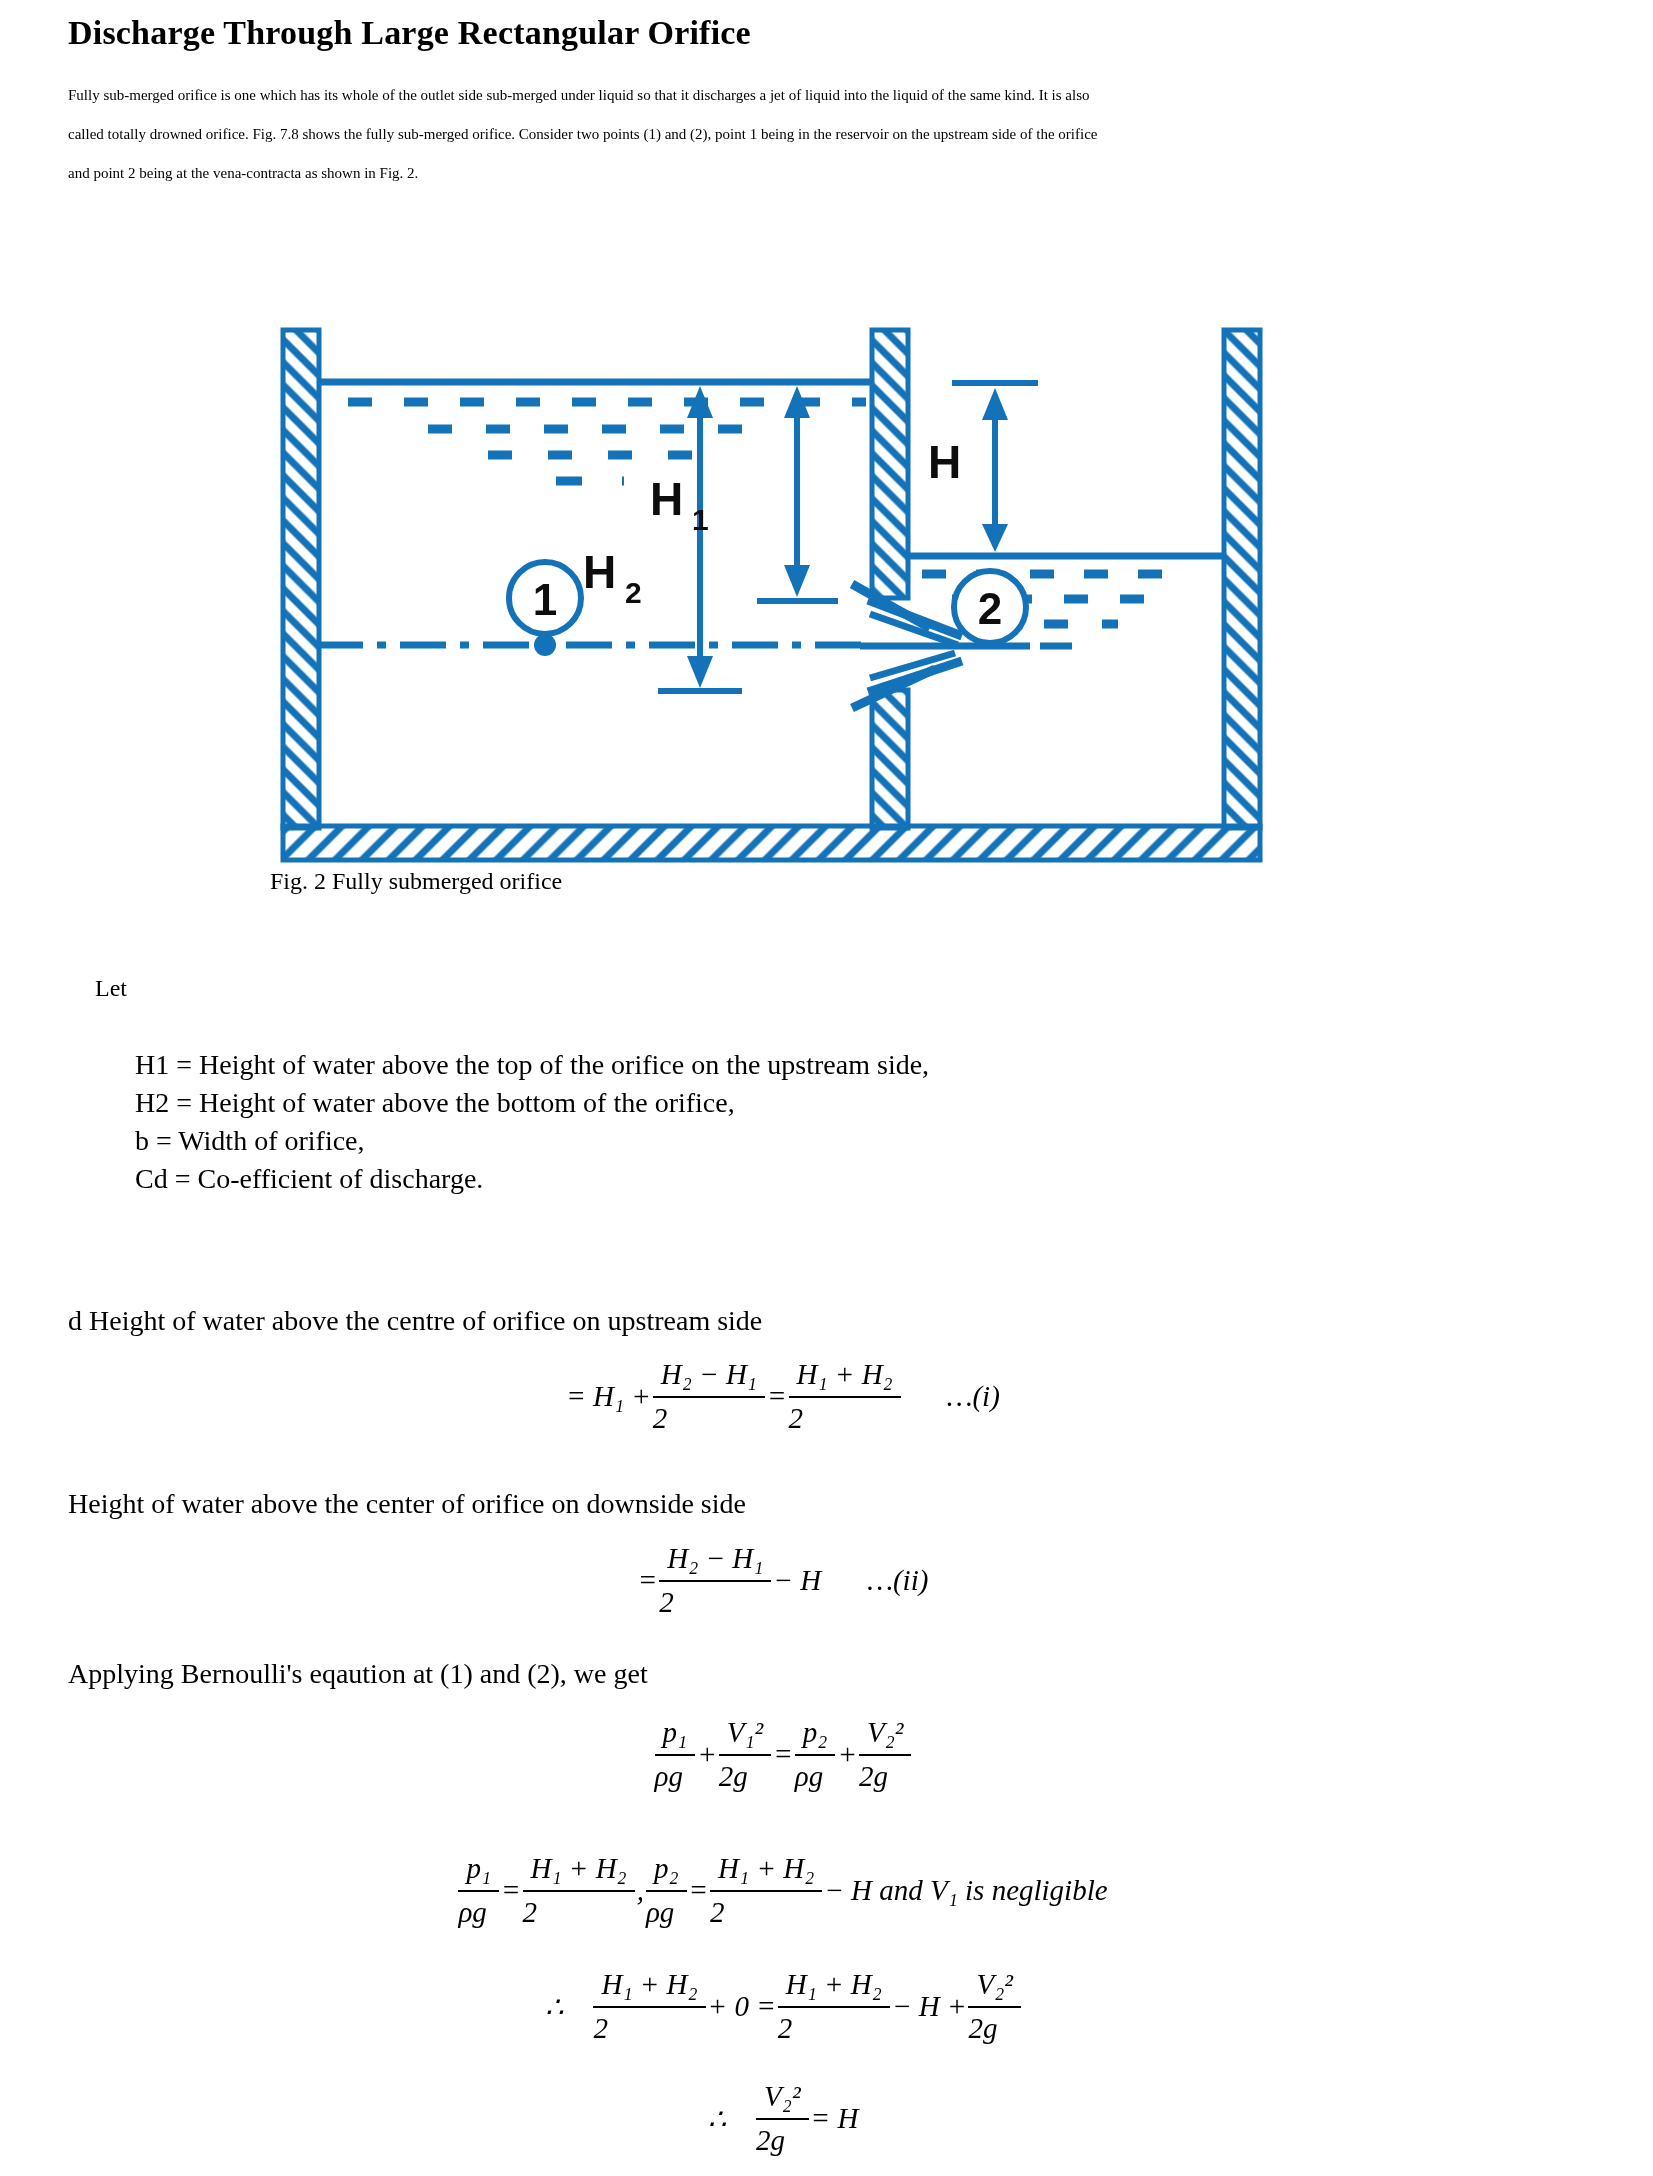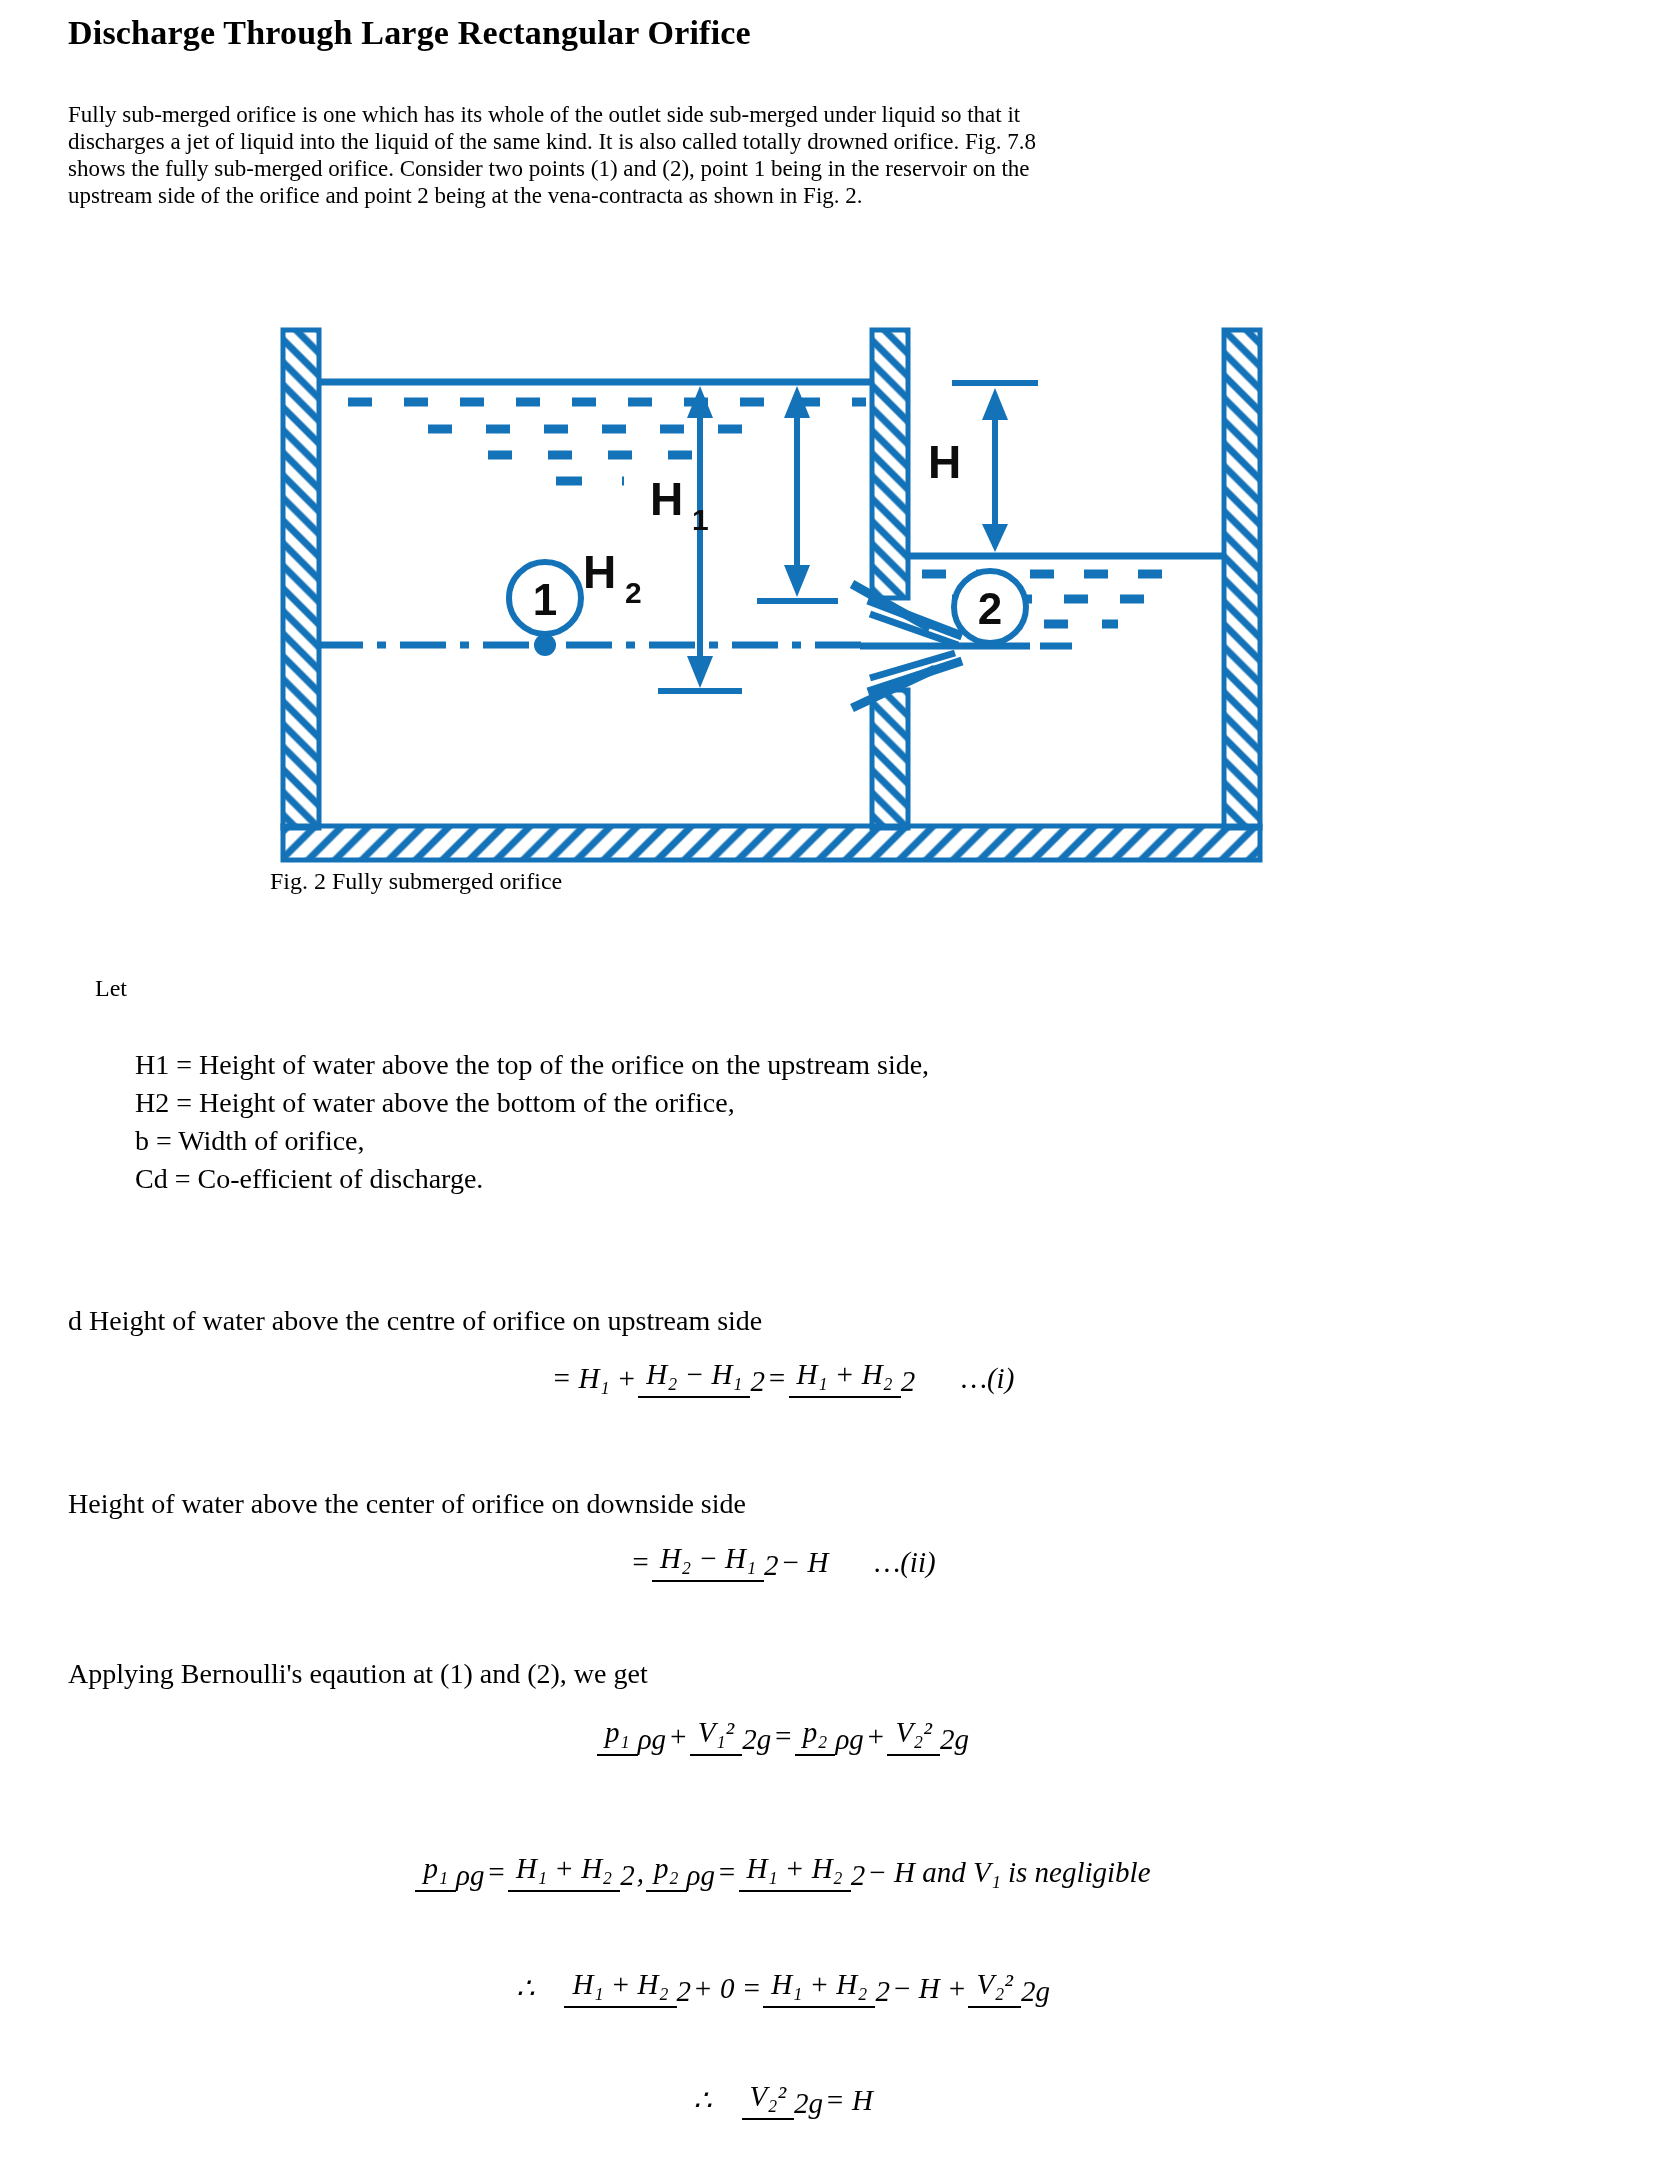--- a/index.html
+++ b/index.html
@@ -4,21 +4,21 @@
 <style>
   :root{
     --fig-line:#1372b8;
     --fig-label:#0d0d0d;
   }
   *{margin:0;padding:0;box-sizing:border-box;}
   body{background:#ffffff;font-family:"Liberation Serif","DejaVu Serif",serif;color:#000;}
   .page{position:relative;width:1653px;height:2176px;background:#fff;overflow:hidden;}
 
   .title{position:absolute;left:68px;top:14px;font-size:34px;font-weight:bold;letter-spacing:.2px;}
-  .intro{position:absolute;left:68px;top:101px;width:1030px;font-size:23px;line-height:27px;}
+  .intro{position:absolute;left:68px;top:76px;width:1030px;font-size:15px;line-height:39px;}
 
   .figure-svg{position:absolute;left:270px;top:320px;}
   .fig-caption{position:absolute;left:270px;top:868px;width:1000px;text-align:left;font-size:24px;}
 
   .let-lead{position:absolute;left:95px;top:975px;font-size:24px;}
   .defs{position:absolute;left:135px;top:1046px;font-size:28px;line-height:38px;}
 
   .section-line{position:absolute;left:68px;font-size:28px;}
   .sec-upstream{top:1305px;}
   .sec-downstream{top:1488px;text-align:right;}
@@ -27,21 +27,21 @@
   .equation{position:absolute;left:68px;width:1430px;display:flex;justify-content:center;align-items:center;gap:2px;font-style:italic;font-size:29px;font-family:"Liberation Serif","DejaVu Serif",serif;}
   .eq-i{top:1358px;}
   .eq-ii{top:1542px;}
   .eq-bern{top:1716px;}
   .eq-press{top:1852px;}
   .eq-ther{top:1968px;}
   .eq-res{top:2080px;}
   .equation .tok{white-space:pre;}
   .equation .ref{margin-left:44px;}
   .equation .sym{margin-right:28px;}
-  .frac{display:inline-flex;flex-direction:row;align-items:flex-end;line-height:1.15;}
+  .frac{display:inline-flex;flex-direction:column;align-items:flex-start;line-height:1.15;}
   .frac .num{padding:0 8px 5px;border-bottom:2.5px solid #000;}
   .frac .den{padding-top:4px;}
 
   
   .wall{fill:url(#wallHatch);stroke:var(--fig-line);stroke-width:5;}
   .floor{fill:url(#floorHatch);stroke:var(--fig-line);stroke-width:5;}
   .hatch{stroke:var(--fig-line);stroke-width:7;}
   .ln{stroke:var(--fig-line);fill:none;}
   .fill{fill:var(--fig-line);stroke:none;}
   .node{fill:#fff;stroke:var(--fig-line);stroke-width:6;}

